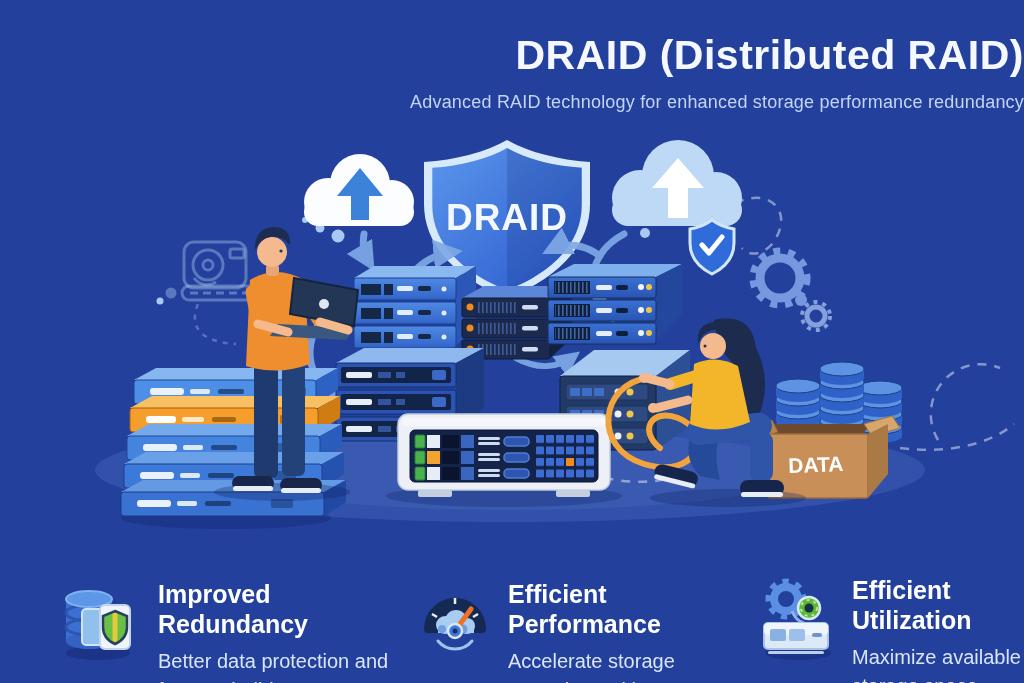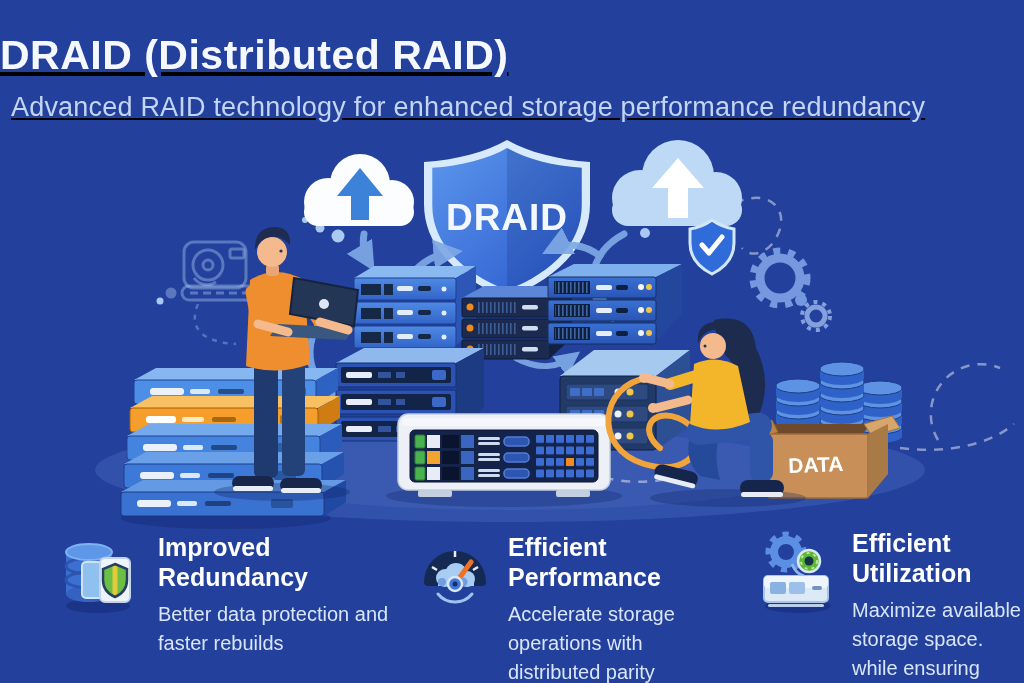--- a/index.html
+++ b/index.html
@@ -1,23 +1,23 @@
 <!DOCTYPE html>
 <html><head>
 <meta charset="utf-8">
 <style>
   html,body{margin:0;padding:0;}
   body{width:1024px;height:683px;overflow:hidden;background:#22409c;font-family:"Liberation Sans",sans-serif;}
   .canvas{position:relative;width:1024px;height:683px;overflow:hidden;
     background:radial-gradient(ellipse 980px 560px at 50% 20%, #3citiz 0, #3560d4 0%, #2c54c6 48%, #2749b6 100%);}
-  .hdr{position:absolute;top:32px;left:0;width:100%;text-align:left;z-index:3;text-decoration:underline;}
+  .hdr{position:absolute;top:32px;left:0;width:100%;text-align:right;z-index:3;}
   .hdr h1{margin:0;font-size:41px;font-weight:700;letter-spacing:.5px;color:#f5f9ff;}
-  .hdr p{margin:13px 0 0;font-size:27px;color:#c3d5f3;letter-spacing:.2px;padding-left:11px;}
+  .hdr p{margin:13px 0 0;font-size:18px;color:#c3d5f3;letter-spacing:.2px;padding-left:11px;}
   svg.scene{position:absolute;top:118px;left:0;z-index:1;}
-  .features{position:absolute;inset:0;z-index:2;}
+  .features{position:absolute;inset:0;z-index:2;margin-top:47px;}
   .feature{position:absolute;display:flex;align-items:flex-start;}
   .f-icon{flex:none;}
   .f-text h2{margin:0;font-size:25px;font-weight:700;color:#ffffff;line-height:1.2;}
   .f-text p{margin:8px 0 0;font-size:20px;line-height:1.45;color:#d9e5f8;}
   #f1{left:56px;top:532px;gap:18px;} #f1 .f-text{width:252px;}
   #f2{left:418px;top:532px;gap:16px;} #f2 .f-text{width:202px;}
   #f3{left:754px;top:528px;gap:10px;} #f3 .f-text{width:178px;}
   .scene text{font-family:"Liberation Sans",sans-serif;}
 </style>
 </head>

